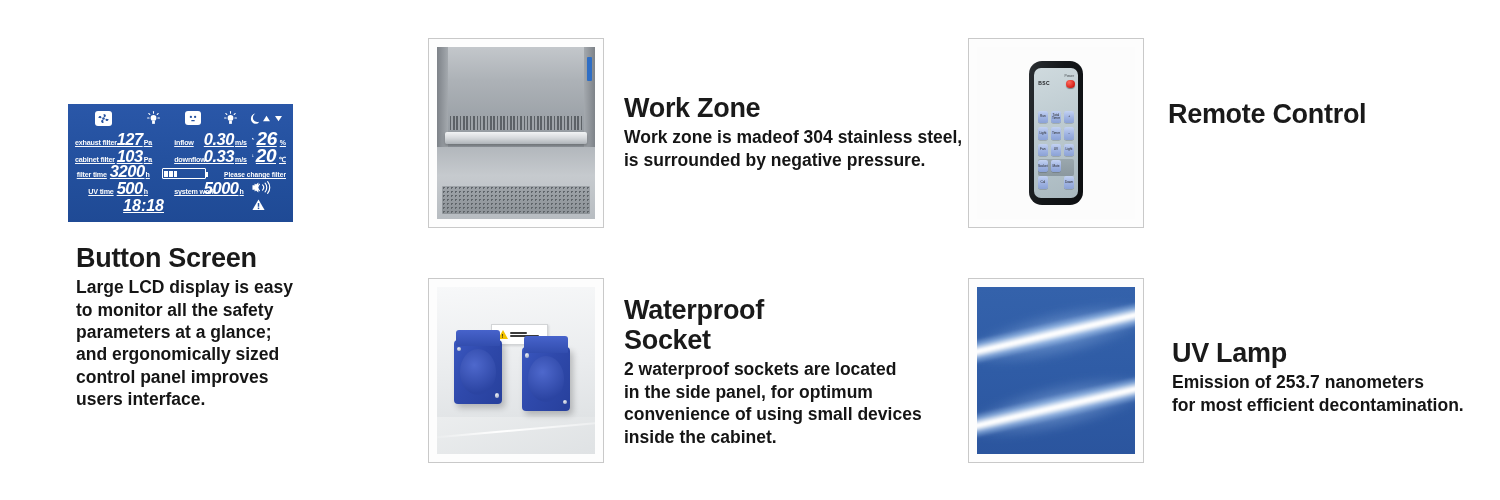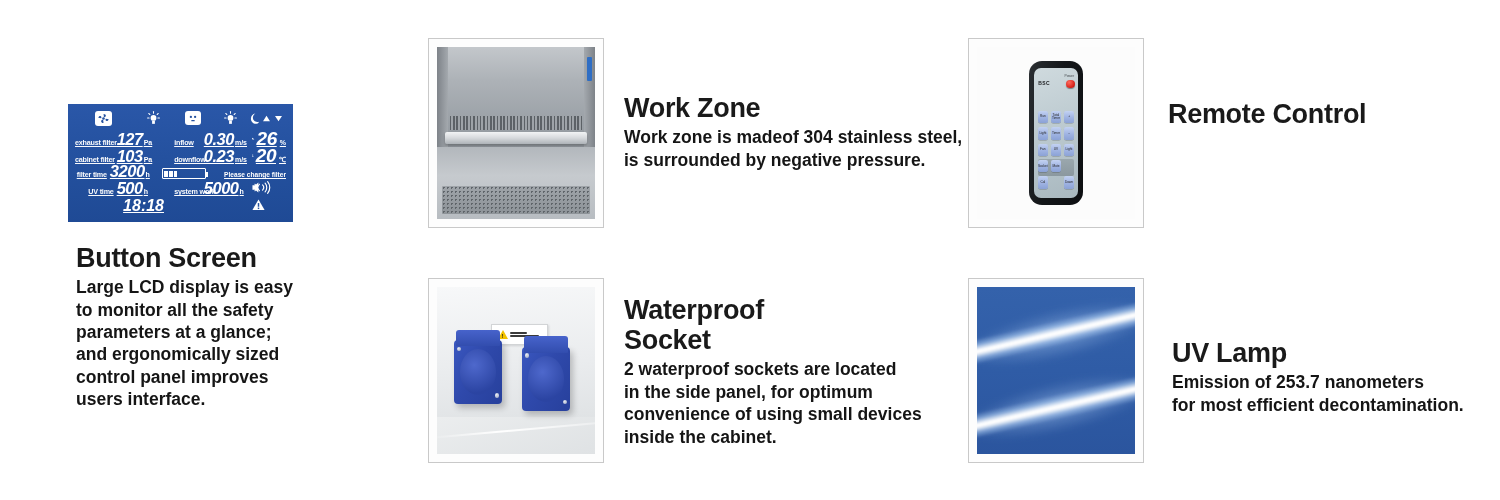--- a/index.html
+++ b/index.html
@@ -339,21 +339,21 @@
     </div>
 
     <div class="lcd-row lcd-line">
       <div class="colA">
         <span class="lab lab-a">cabinet filter</span>
         <span class="num">103</span>
         <span class="unit">Pa</span>
       </div>
       <div class="colB">
         <span class="lab lab-b">downflow</span>
-        <span class="num">0.23</span>
+        <span class="num">0.33</span>
         <span class="unit">m/s</span>
       </div>
       <div class="colC">
         <svg width="8" height="13" viewBox="0 0 8 14" aria-hidden="true">
           <rect x="2.7" y="0.5" width="2.6" height="8" rx="1.3" fill="#ffffff"></rect>
           <circle cx="4" cy="10.6" r="2.9" fill="#ffffff"></circle>
         </svg>
         <span class="num num-sm">20</span>
         <span class="unit">℃</span>
       </div>

